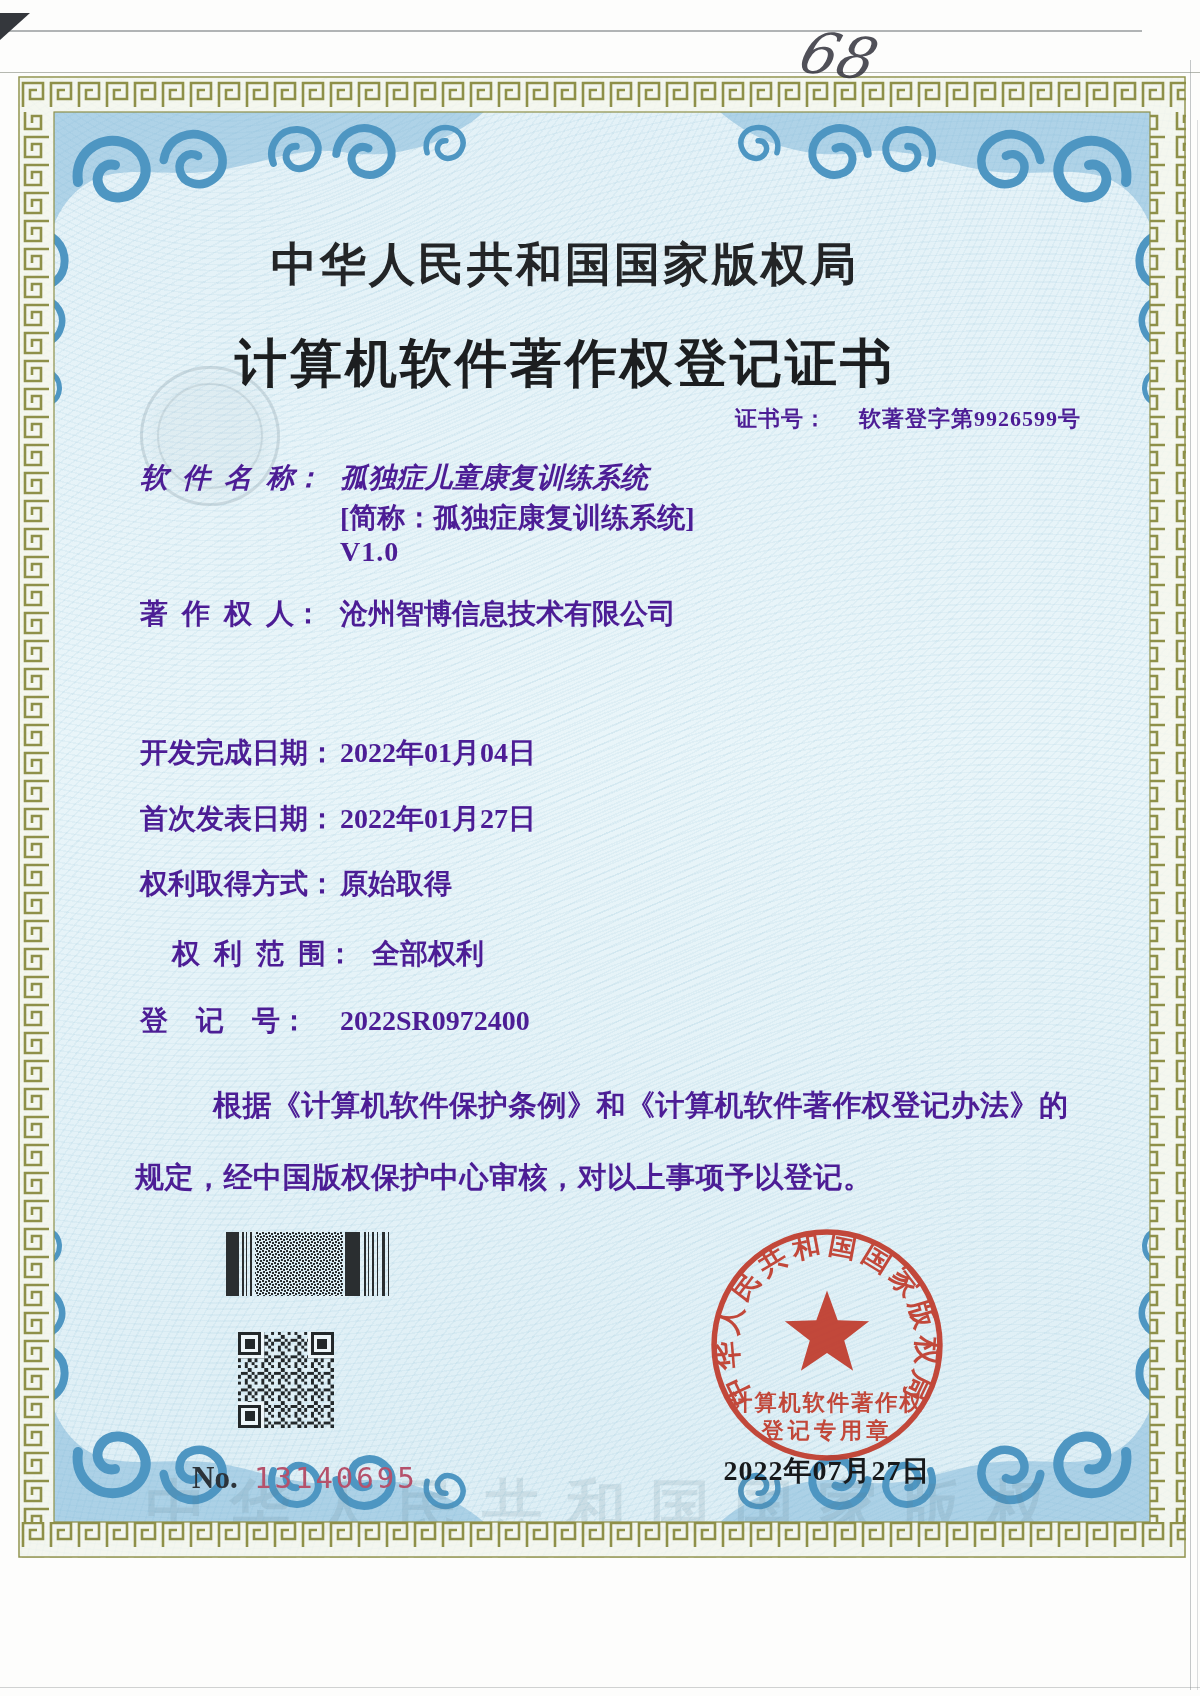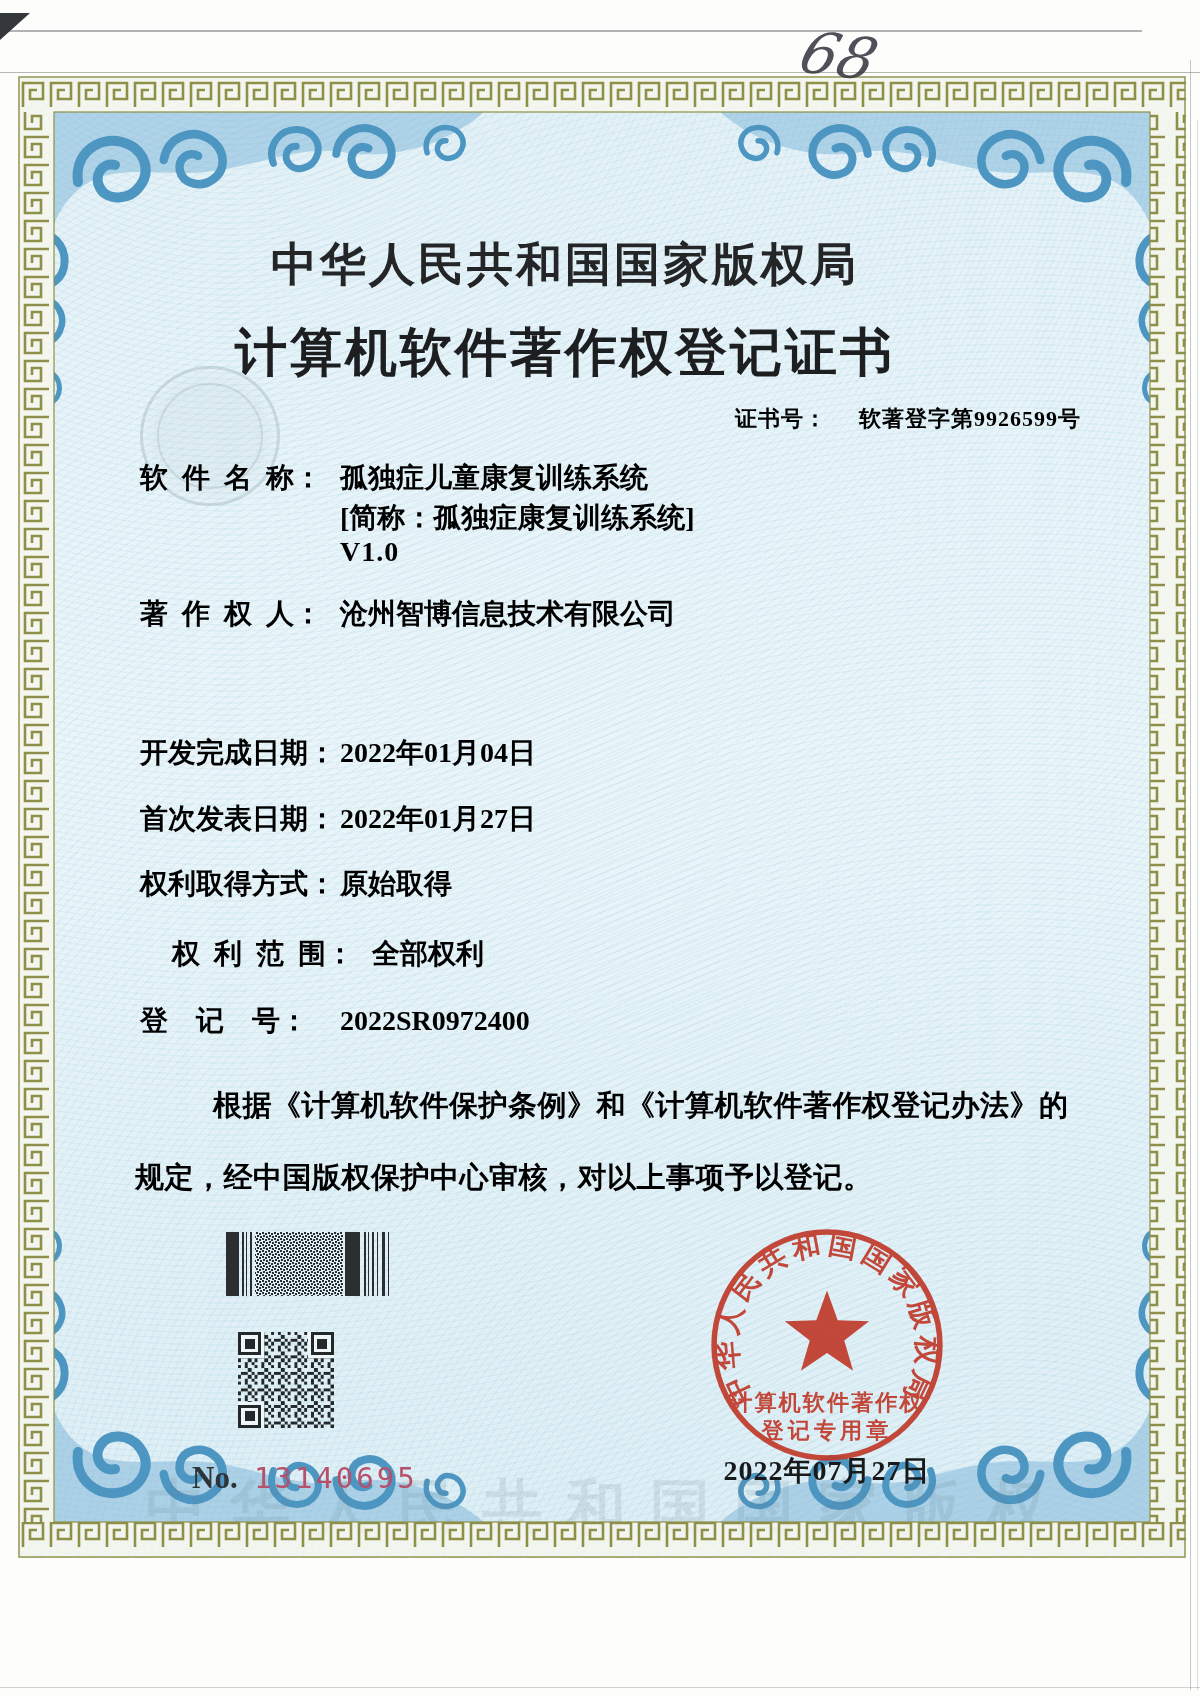--- a/index.html
+++ b/index.html
@@ -25,29 +25,29 @@
   .flourish-svg{position:absolute;left:54px;top:112px;width:1096px;height:1410px;z-index:1;}
   
   .emblem{position:absolute;left:140px;top:366px;width:134px;height:134px;border-radius:50%;z-index:1;
      border:3px solid rgba(130,152,160,.28);
      background:radial-gradient(circle,rgba(160,182,192,.10) 55%,rgba(160,182,192,.02) 70%);}
   .emblem::before{content:"";position:absolute;left:14px;top:14px;right:14px;bottom:14px;border-radius:50%;
      border:2px solid rgba(130,152,160,.22);}
   .ghost-row{position:absolute;left:146px;top:1468px;width:920px;height:86px;overflow:hidden;z-index:1;
      font-size:60px;font-weight:700;letter-spacing:24px;white-space:nowrap;color:rgba(95,125,142,.15);}
   
-  .t{position:absolute;color:#000000;font-weight:700;z-index:3;}
+  .t{position:absolute;color:#4c1d95;font-weight:700;z-index:3;}
   .authority{left:0;top:234px;width:1130px;text-align:center;font-size:46px;letter-spacing:3px;color:#232527;}
-  .cert-title{left:0;top:318px;width:1130px;text-align:center;font-size:52px;letter-spacing:3px;color:#1c1e20;}
+  .cert-title{left:0;top:329px;width:1130px;text-align:center;font-size:52px;letter-spacing:3px;color:#1c1e20;}
   .certno{left:735px;top:404px;font-size:22px;letter-spacing:1px;}
   .certno .gap{display:inline-block;width:32px;}
   .f-row{left:140px;font-size:28px;line-height:1.15;}
   .f-row .lab{display:inline-block;width:200px;white-space:pre;}
   .f-row .val{display:inline-block;}
-  .row-name{top:462px;} .v-line2{left:340px;top:499px;font-size:28px;}
+  .row-name{top:462px;font-style:italic;} .v-line2{left:340px;top:499px;font-size:28px;}
   .v-line3{left:340px;top:536px;font-size:28px;letter-spacing:1px;}
   .row-owner{top:598px;} .row-dev{top:737px;} .row-pub{top:803px;}
   .row-acq{top:868px;} .row-scope{top:938px;margin-left:32px;} .row-reg{top:1005px;}
   .para-1{left:213px;top:1086px;font-size:29px;letter-spacing:0.5px;}
   .para-2{left:135px;top:1158px;font-size:29px;letter-spacing:0.5px;}
   
   .barcode{position:absolute;left:226px;top:1232px;width:180px;height:64px;z-index:3;}
   .qrcode{position:absolute;left:238px;top:1332px;width:96px;height:96px;z-index:3;}
   
   .no-label{left:192px;top:1460px;font-size:31px;color:#2c3339;z-index:3;text-align:center;}

